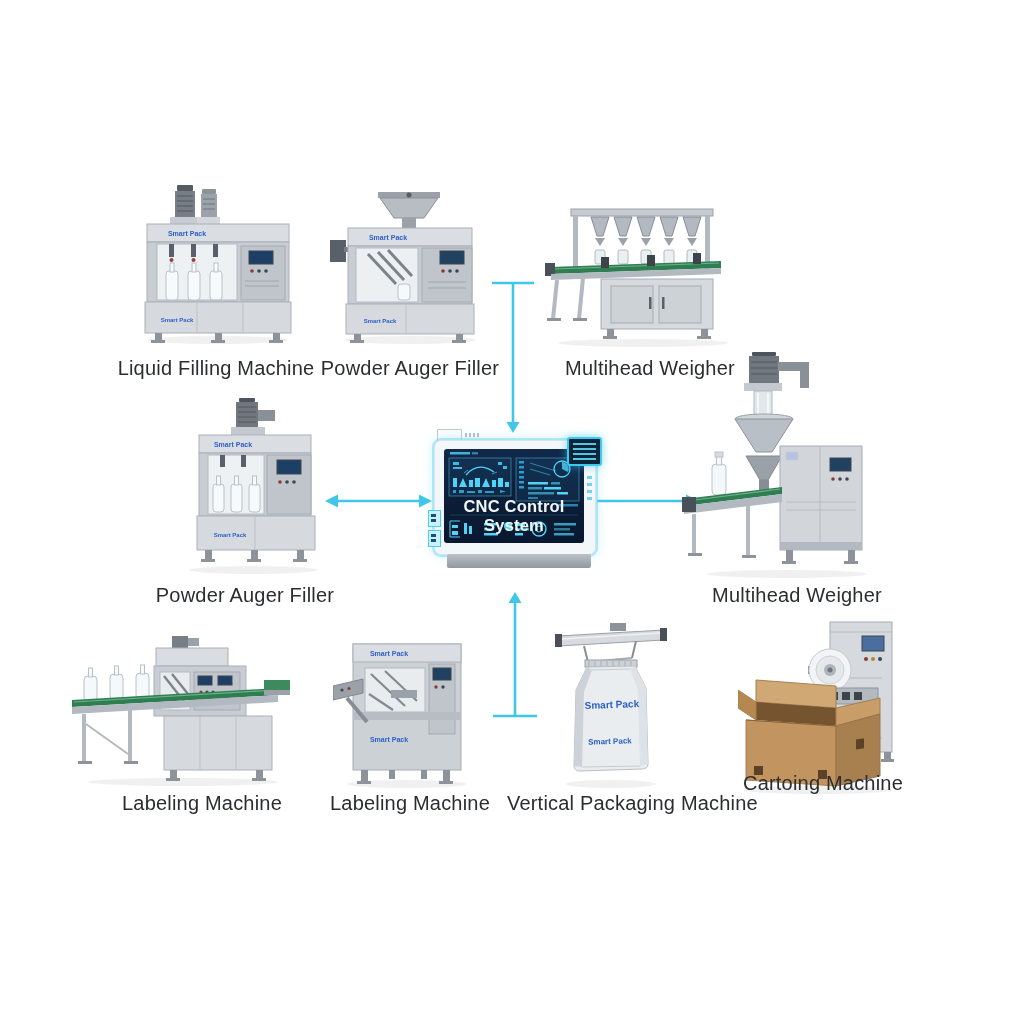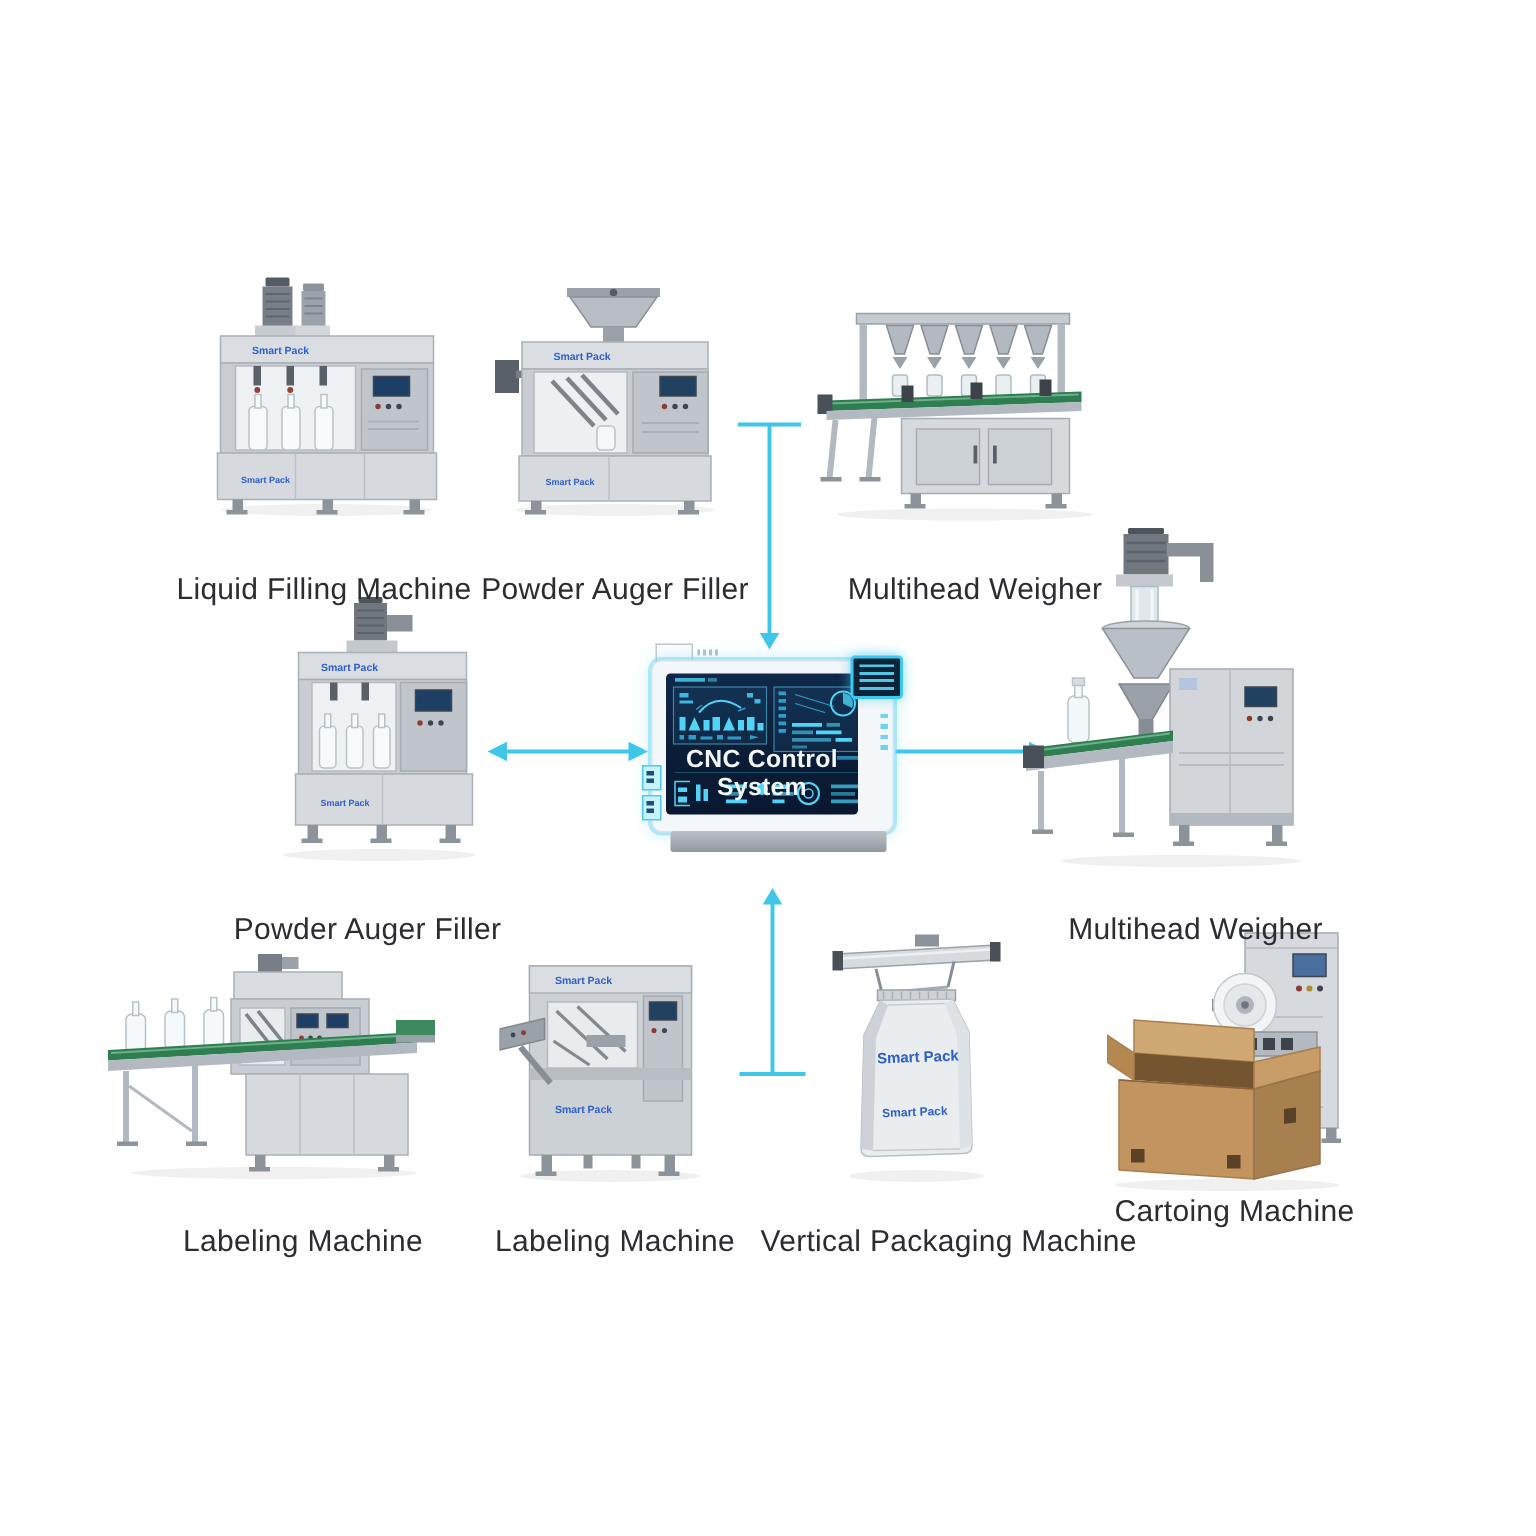--- a/index.html
+++ b/index.html
@@ -2,32 +2,32 @@
 <html><head>
 <meta charset="utf-8">
 <style>
   html,body{margin:0;padding:0;background:#ffffff;}
   body{width:1024px;height:1024px;position:relative;overflow:hidden;
        font-family:"Liberation Sans",sans-serif;}
   .canvas{position:absolute;inset:0;}
   .machine{position:absolute;margin:0;}
   .machine svg{display:block;width:100%;height:100%;}
   .mlabel{position:absolute;text-align:center;font-size:20px;line-height:24px;
-          color:#2b2d30;letter-spacing:.2px;white-space:nowrap;margin-top:25px;}
+          color:#2b2d30;letter-spacing:.2px;white-space:nowrap;}
   .connectors{position:absolute;left:0;top:0;pointer-events:none;}
   
   .monitor{position:absolute;left:434px;top:427px;width:166px;height:166px;}
   .mon-tab{position:absolute;left:3px;top:2px;width:23px;height:11px;
            border:1.5px solid #c3c9ce;border-bottom:none;background:#fbfcfd;}
   .mon-scribble{position:absolute;left:31px;top:6px;width:15px;height:4px;
            background:repeating-linear-gradient(90deg,#b7bdc3 0 2px,transparent 2px 4px);}
   .mon-bezel{position:absolute;left:0;top:13px;width:160px;height:113px;
            background:#f4f7f9;border-radius:7px;border:1px solid #d4e5ec;
            box-shadow:0 0 0 2px rgba(110,216,245,.50),0 0 12px rgba(110,216,245,.45);}
-  .mon-screen{position:absolute;left:10px;top:22px;width:128px;height:94px;
+  .mon-screen{position:absolute;left:10px;top:22px;width:140px;height:94px;
            border-radius:3px;overflow:hidden;
            background:linear-gradient(180deg,#11294a 0%,#0b1d36 60%,#091830 100%);}
   .mon-title{position:absolute;left:0;right:0;top:48px;text-align:center;
            color:#f2f6f9;font-size:16.5px;font-weight:600;letter-spacing:.2px;}
   .mon-corner{position:absolute;left:133px;top:10px;width:31px;height:25px;
            background:#0c2438;border:2px solid #3cc8f0;border-radius:3px;
            box-shadow:0 0 8px rgba(60,200,240,.6);}
   .mon-corner i{position:absolute;left:4px;top:4px;right:4px;bottom:4px;display:block;
            background:repeating-linear-gradient(180deg,rgba(90,215,248,.9) 0 2px,transparent 2px 5px);}
   .mon-sidedash{position:absolute;left:153px;top:49px;width:5px;height:28px;

